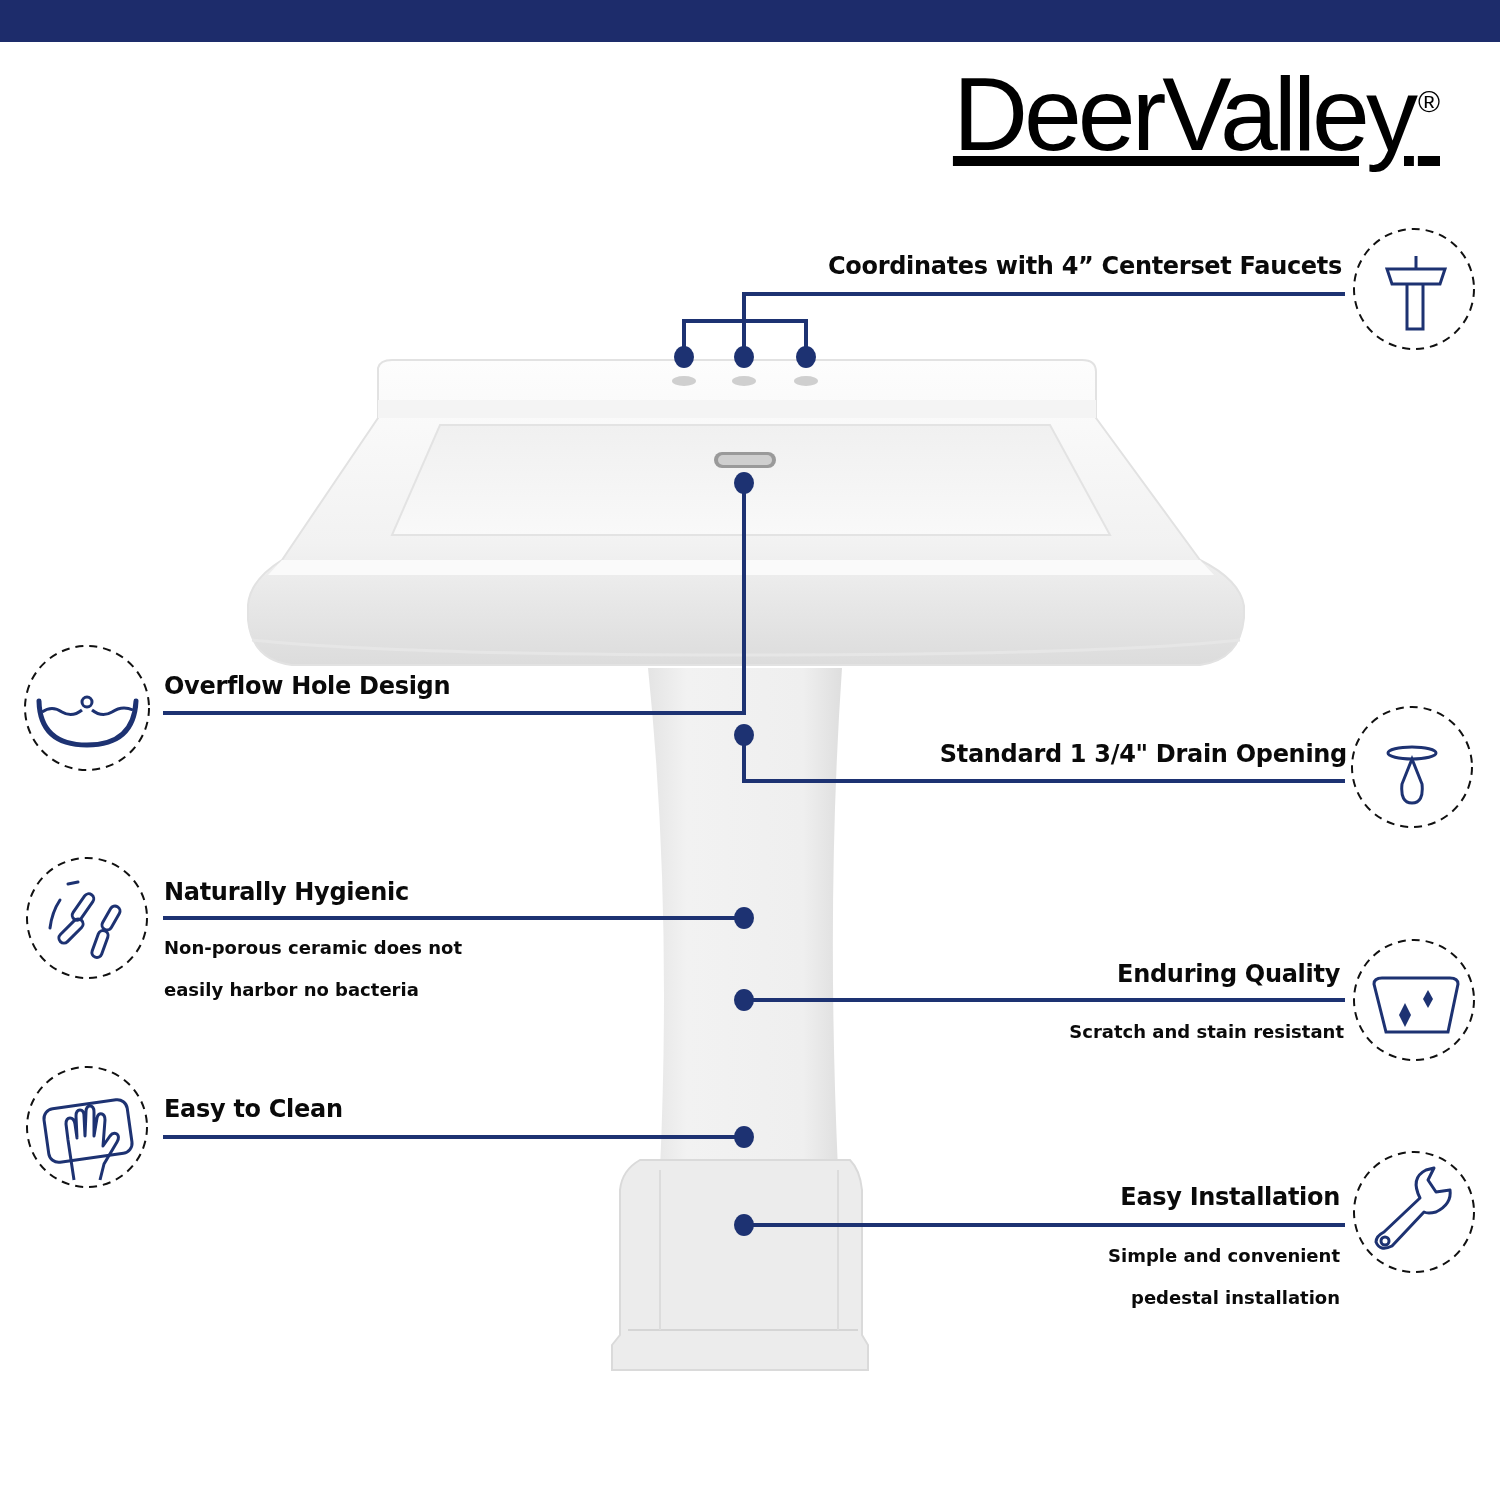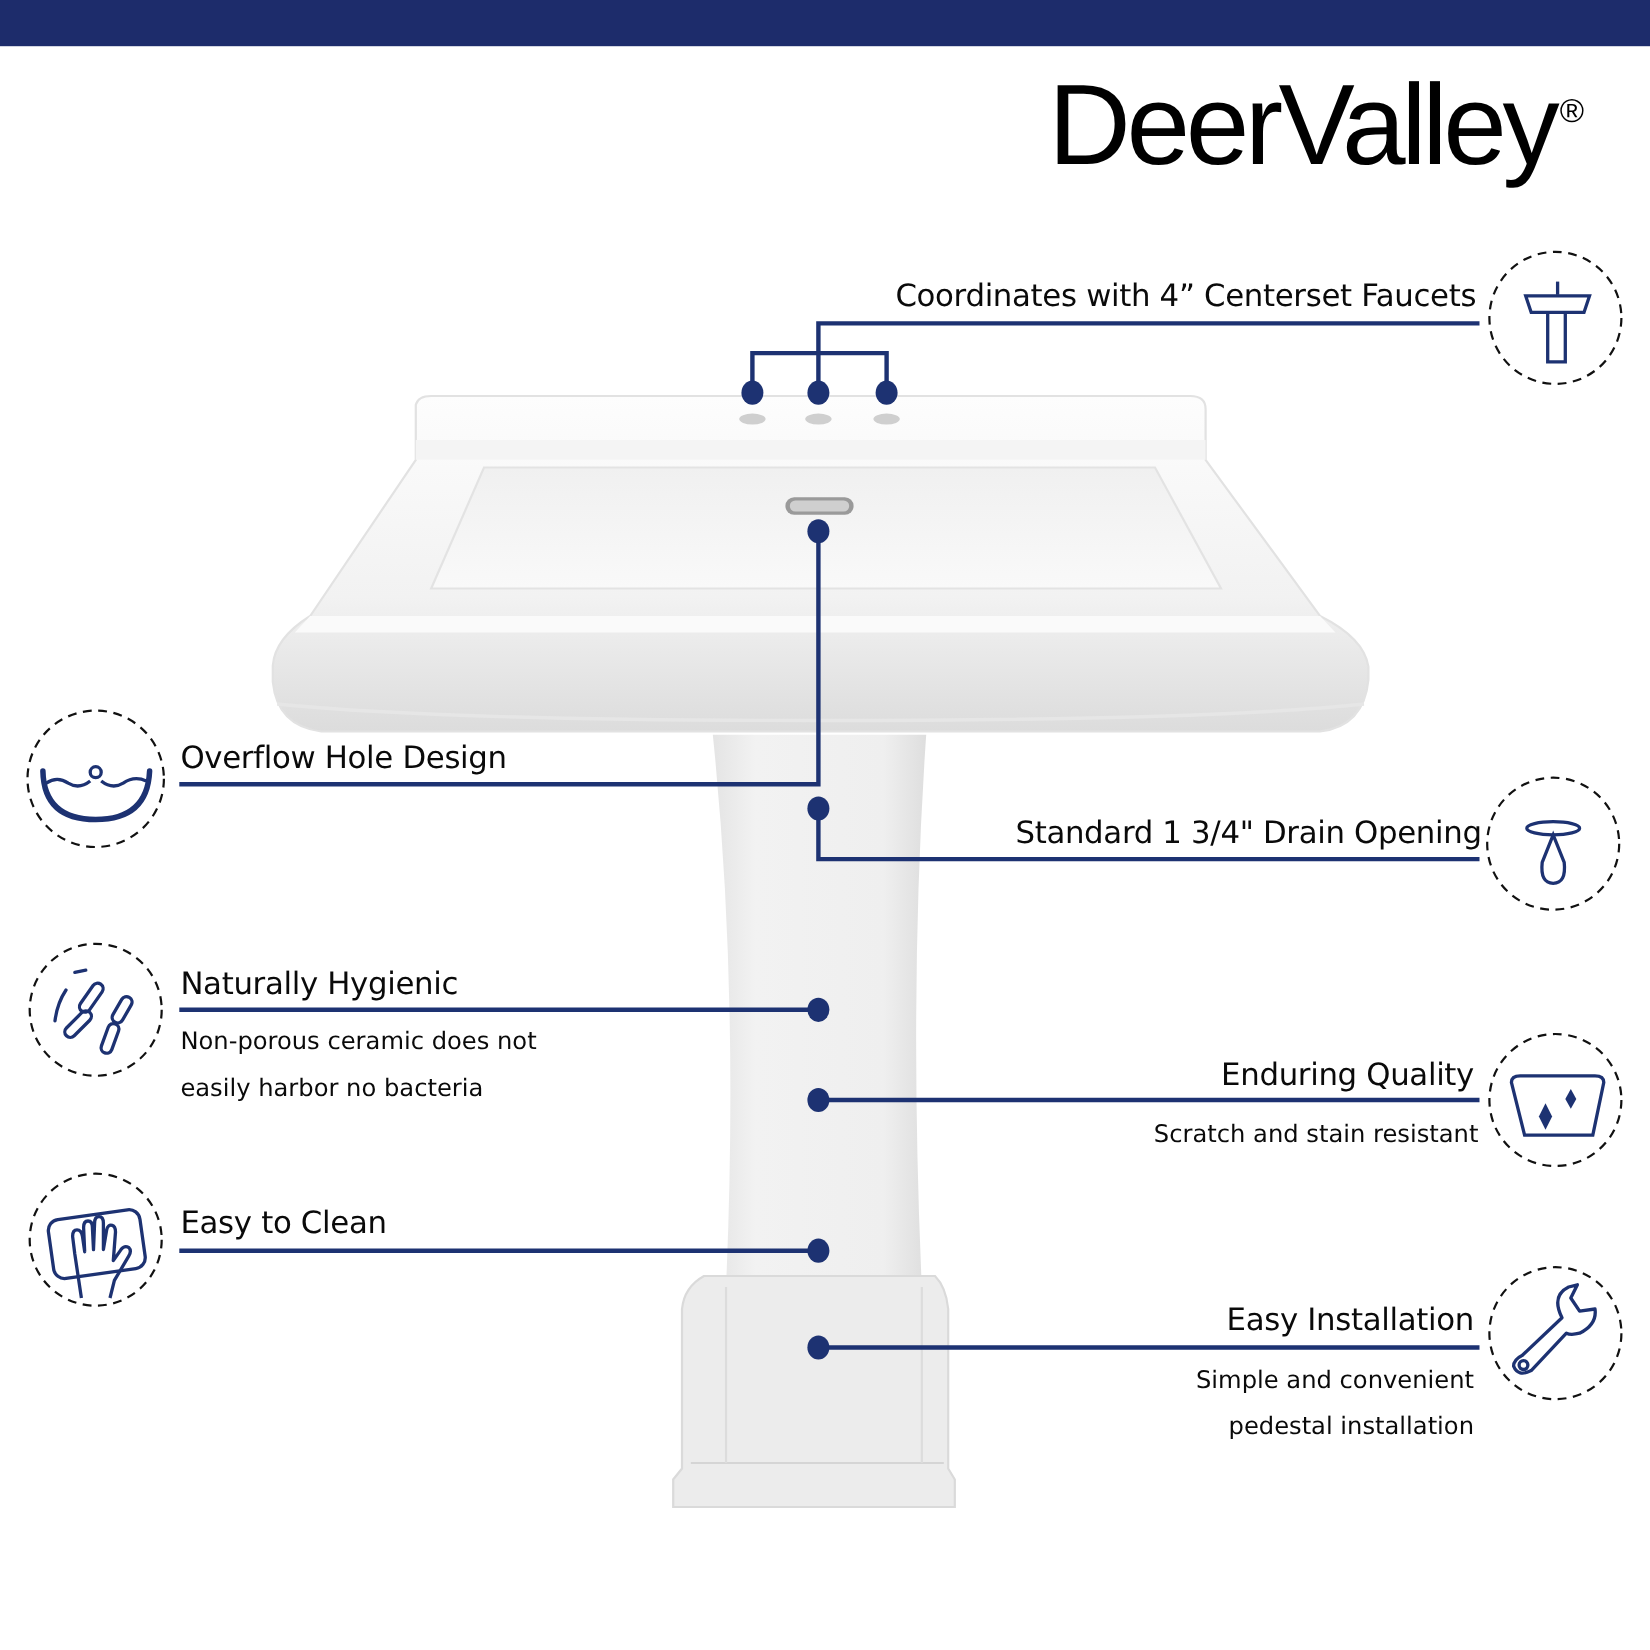--- a/index.html
+++ b/index.html
@@ -1,22 +1,22 @@
 <!DOCTYPE html>
 <html><head>
 <meta charset="utf-8">
 <style>
   html, body { margin: 0; padding: 0; }
   body { width: 1500px; height: 1500px; background: #ffffff; position: relative; overflow: hidden; font-family: "DejaVu Sans", "Liberation Sans", sans-serif; color: #0a0a0a; }
   .topbar { position: absolute; left: 0; top: 0; width: 1500px; height: 42px; background: #1d2c6b; }
-  .logo { position: absolute; right: 60px; top: 62px; font-family: "Liberation Sans", sans-serif; font-size: 104px; letter-spacing: -4px; color: #000; line-height: 1; }
+  .logo { position: absolute; right: 60px; top: 62px; font-family: "Liberation Sans", sans-serif; font-size: 104px; letter-spacing: -4px; color: #000; line-height: 1; text-decoration: underline; }
   .logo sup { font-size: 30px; letter-spacing: 0; position: relative; top: -38px; margin-left: 4px; vertical-align: baseline; }
   .scene { position: absolute; left: 0; top: 0; width: 1500px; height: 1500px; }
-  .label { position: absolute; font-weight: normal; font-size: 28px; white-space: nowrap; letter-spacing: -0.3px; }
-  .desc { position: absolute; font-size: 22px; line-height: 42px; white-space: nowrap; }
+  .label { position: absolute; font-weight: bold; font-size: 24px; white-space: nowrap; letter-spacing: -0.3px; }
+  .desc { position: absolute; font-size: 18px; line-height: 42px; white-space: nowrap; font-weight: bold; }
   .right { text-align: right; }
 </style>
 </head>
 <body>
 
 <div class="topbar"></div>
 
 <div class="logo"><span>DeerValley</span><sup>®</sup></div>
 
 <svg class="scene" width="1500" height="1500" viewBox="0 0 1500 1500" xmlns="http://www.w3.org/2000/svg">

